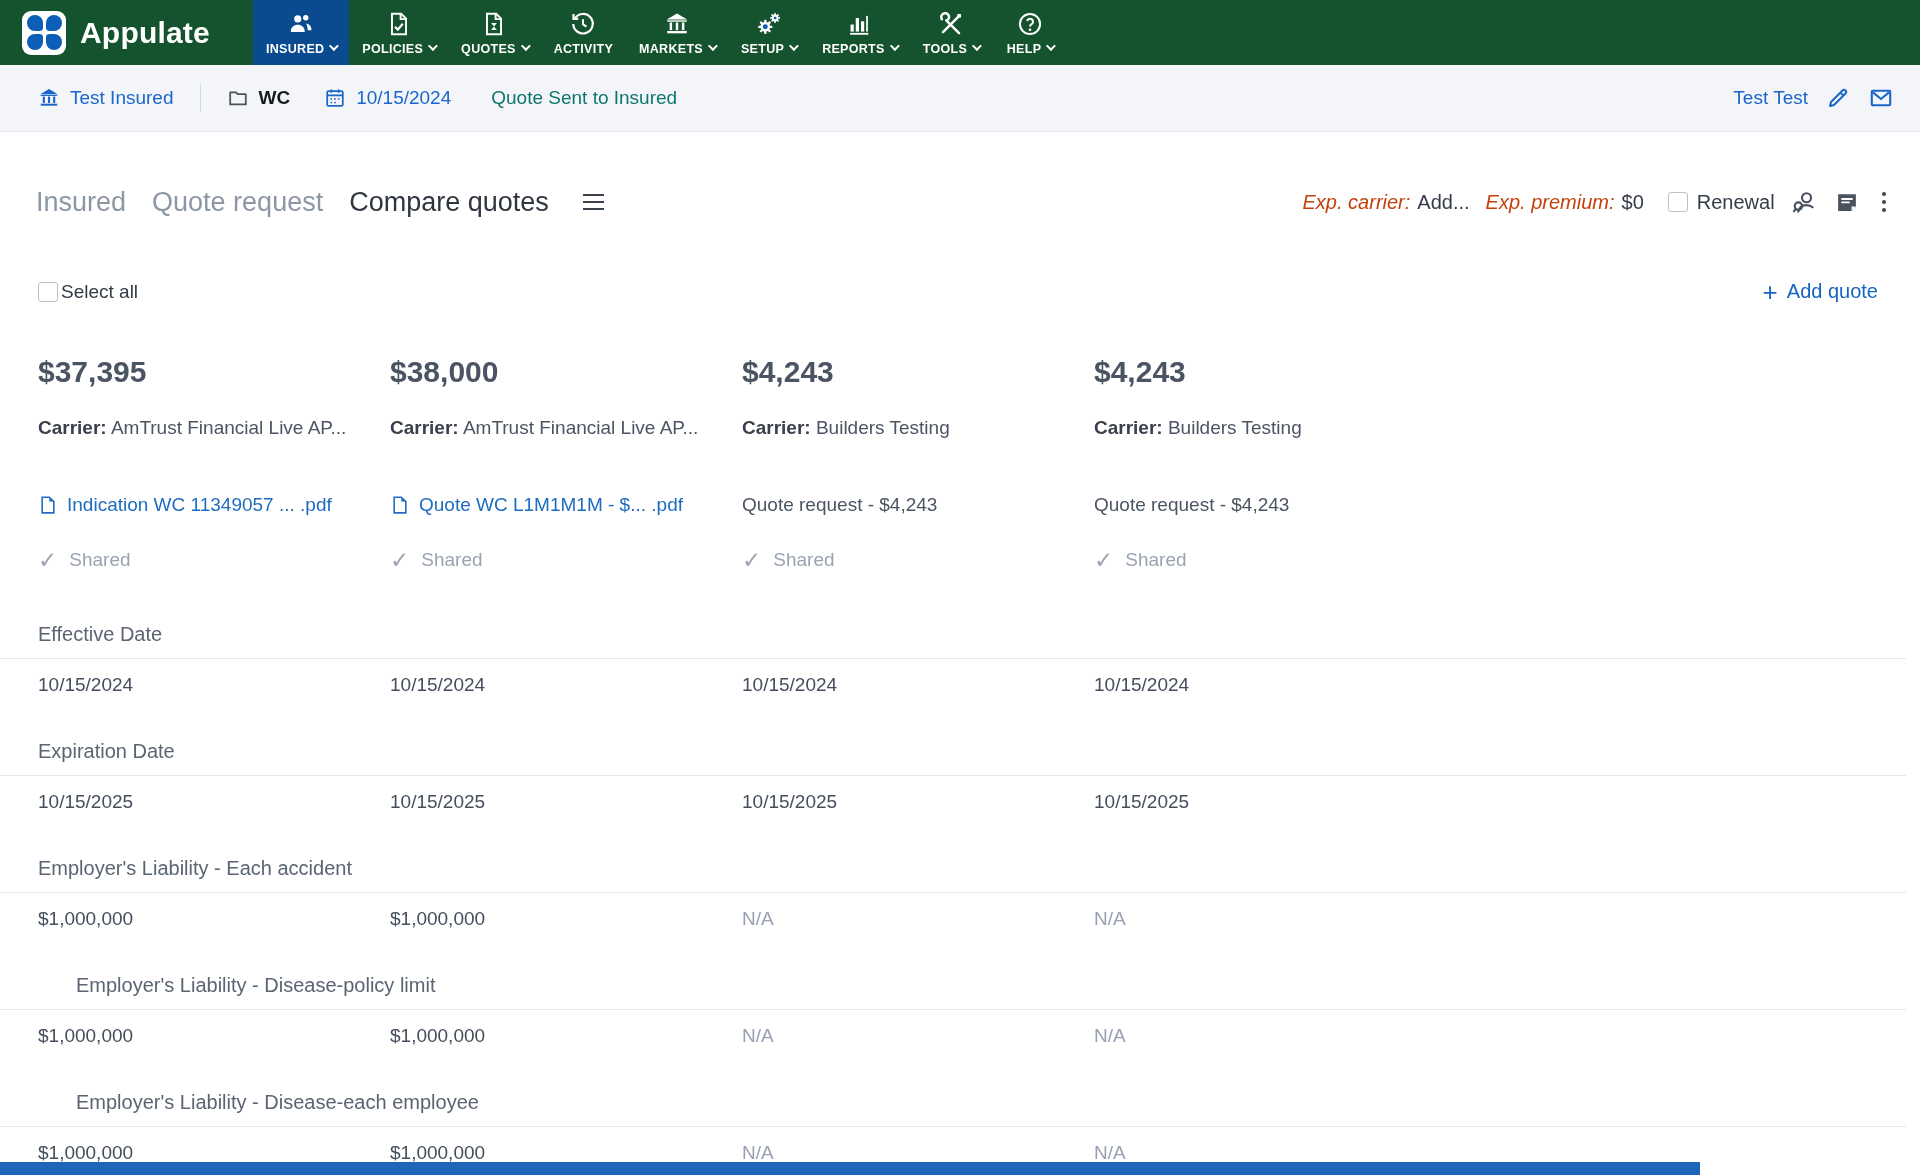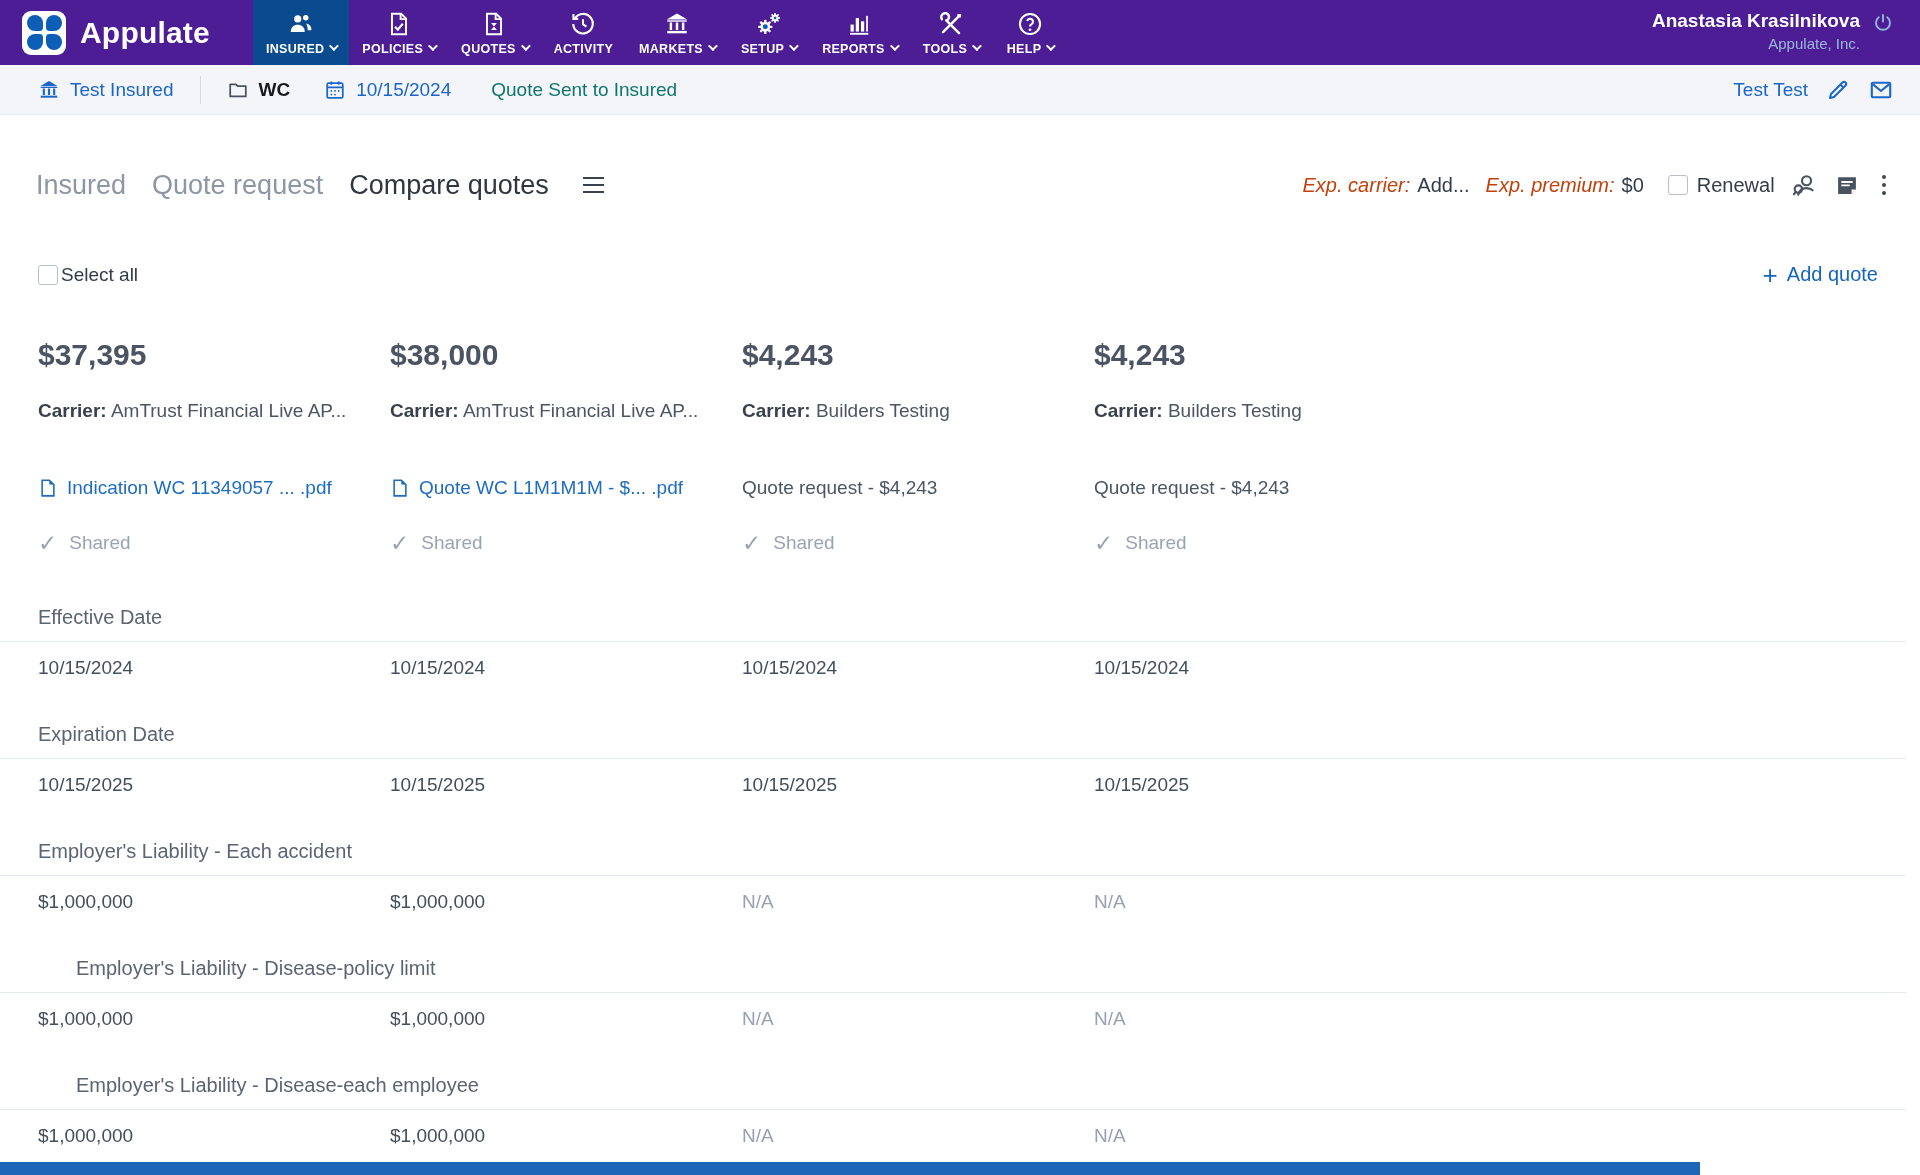--- a/index.html
+++ b/index.html
@@ -3,21 +3,21 @@
 <meta charset="utf-8">
 <style>
   * { box-sizing: border-box; margin: 0; padding: 0; }
   html,body { width:1920px; height:1175px; overflow:hidden; }
   body {
     font-family: "Liberation Sans", sans-serif;
     background:#ffffff; position:relative; color:#39414d;
   }
   
   .topnav {
-    height:65px; background:#4c1d95; display:flex; align-items:stretch;
+    height:65px; background:#14532d; display:flex; align-items:stretch;
     color:#fff; position:relative;
   }
   .brand { display:flex; align-items:center; gap:14px; padding-left:22px; width:253px; }
   .logo-box {
     width:44px; height:44px; background:#fff; border-radius:9px;
     display:grid; grid-template-columns:16px 16px; grid-template-rows:16px 16px;
     gap:3px; align-content:center; justify-content:center;
   }
   .logo-box span { background:#0d5eb6; border-radius:52% 52% 52% 52%; display:block; }
   .logo-box span:nth-child(1){ border-bottom-right-radius:22%; }
@@ -41,21 +41,21 @@
   }
   .user-block {
     position:absolute; right:26px; top:10px; display:flex; gap:12px; align-items:flex-start;
   }
   .user-texts { display:flex; flex-direction:column; align-items:flex-end; }
   .user-name { font-size:19px; font-weight:700; color:#fff; }
   .user-company { font-size:15px; color:#9cb9dd; margin-top:3px; }
   .power-btn { margin-top:2px; cursor:pointer; }
   
   .contextbar {
-    height:50px; background:#f3f5f8; border-bottom:1px solid #e6eaef;
+    height:67px; background:#f3f5f8; border-bottom:1px solid #e6eaef;
     display:flex; align-items:center; padding:0 26px 0 38px; font-size:19px;
   }
   .ctx-item { display:flex; align-items:center; gap:10px; }
   .ctx-link { color:#1b66c9; cursor:pointer; }
   .ctx-divider { width:1px; height:28px; background:#d4dae2; margin:0 26px; }
   .ctx-wc { font-weight:700; color:#16191d; }
   .ctx-date { color:#1b66c9; margin-left:34px; }
   .ctx-status { color:#0f766e; margin-left:40px; }
   .ctx-right { margin-left:auto; display:flex; align-items:center; gap:18px; }
   .ctx-right .ctx-link { font-size:19px; }
@@ -259,32 +259,20 @@
             <path d="M9.4 9.3a2.7 2.7 0 1 1 3.8 3c-.9.5-1.2 1-1.2 2"></path>
             <circle cx="12" cy="17.3" r="1.25" fill="#fff" stroke="none"></circle>
           </svg>
       </span>
       <span class="nav-label-wrap">
           <span class="nav-label">HELP</span>
           <span class="chev"></span>
         </span>
     </div>
   </nav>
-  <div class="user-block">
-    <div class="user-texts">
-      <div class="user-name">Anastasia Krasilnikova</div>
-      <div class="user-company">Appulate, Inc.</div>
-    </div>
-    <span class="power-btn icon-btn">
-      <svg width="22" height="22" viewBox="0 0 24 24" fill="none" stroke="#8fb4dd" stroke-width="2.1" stroke-linecap="round">
-          <path d="M12 3.2v7.2"></path>
-          <path d="M7.4 5.8a7.6 7.6 0 1 0 9.2 0"></path>
-        </svg>
-    </span>
-  </div>
 </header>
 
 <div class="contextbar">
   <div class="ctx-item ctx-link">
     <span class="icon-btn">
       <svg width="22" height="22" viewBox="0 0 24 24" fill="#1b66c9">
           <path d="M12 2.3 21.5 7.8H2.5z"></path>
           <rect x="3" y="8.6" width="18" height="1.2"></rect>
           <rect x="5.2" y="10.4" width="2.3" height="7"></rect>
           <rect x="10.85" y="10.4" width="2.3" height="7"></rect>

